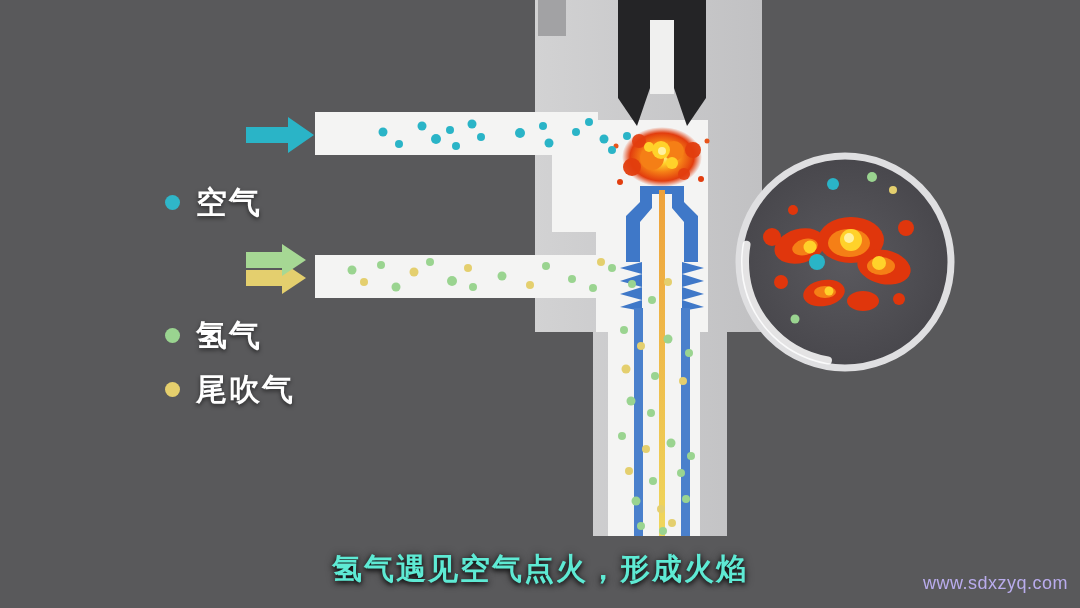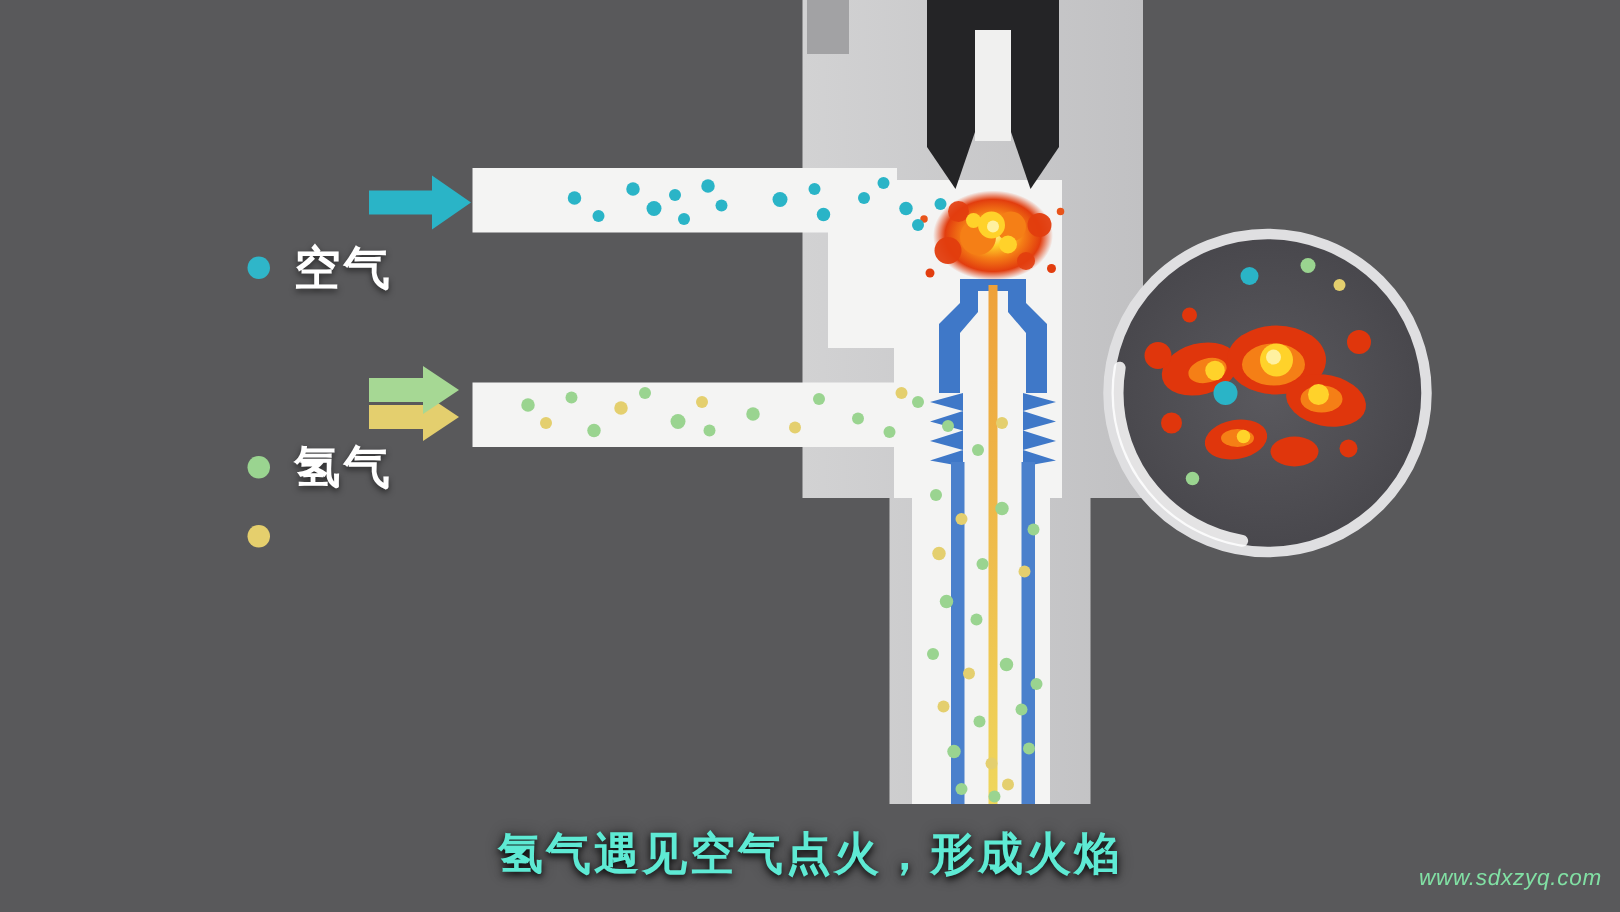--- a/index.html
+++ b/index.html
@@ -2,38 +2,37 @@
 <html><head>
 <meta charset="utf-8">
 <style>
   html,body{margin:0;padding:0;background:#333;}
   .stage{
     position:relative;width:1080px;height:608px;overflow:hidden;
     background:#59595b;
     font-family:"Liberation Sans","DejaVu Sans",sans-serif;
   }
   .stage svg{position:absolute;left:0;top:0;display:block;}
-  .legend-item{position:absolute;left:165px;display:flex;align-items:center;gap:16px;}
+  .legend-item{position:absolute;left:165px;display:flex;align-items:center;gap:16px;margin-top:24px;}
   .legend-dot{width:15px;height:15px;border-radius:50%;display:inline-block;flex:0 0 auto;}
   .dot-air{background:#2fb6c9;}
   .dot-h2{background:#9ad490;}
   .dot-makeup{background:#e5cf6d;}
   .legend-label{
     color:#ffffff;font-size:31px;font-weight:600;letter-spacing:2px;line-height:1;
     text-shadow:0 2px 4px rgba(0,0,0,.55);white-space:nowrap;
   }
   .caption{
     position:absolute;left:50%;top:549px;transform:translateX(-50%);
     color:#5eead4;font-size:30px;font-weight:700;letter-spacing:2px;white-space:nowrap;
     text-shadow:0 2px 5px rgba(0,0,0,.9),0 0 10px rgba(0,0,0,.45);
   }
   .watermark{
-    position:absolute;right:12px;bottom:14px;color:#86efac;font-size:15px;opacity:.9;
+    position:absolute;right:12px;bottom:14px;color:#c4b5fd;font-size:18px;opacity:.9;
     letter-spacing:.5px;
-    font-style:italic;
   }
 </style>
 </head>
 <body>
 
 <div class="stage">
 
   <svg width="1080" height="608" viewBox="0 0 1080 608">
     <defs>
       <linearGradient id="bodyGrad" x1="0" y1="0" x2="1" y2="0">
@@ -216,20 +215,21 @@
     <div class="legend-item" style="top:163px">
       <span class="legend-dot dot-air"></span>
       <span class="legend-label">空气</span>
     </div>
     <div class="legend-item" style="top:296px">
       <span class="legend-dot dot-h2"></span>
       <span class="legend-label">氢气</span>
     </div>
     <div class="legend-item" style="top:350px">
       <span class="legend-dot dot-makeup"></span>
+      <span class="legend-label">尾吹气</span>
     </div>
   </div>
 
   <div class="caption">氢气遇见空气点火，形成火焰</div>
 
   <div class="watermark">www.sdxzyq.com</div>
 
 </div>
 
 </body></html>

